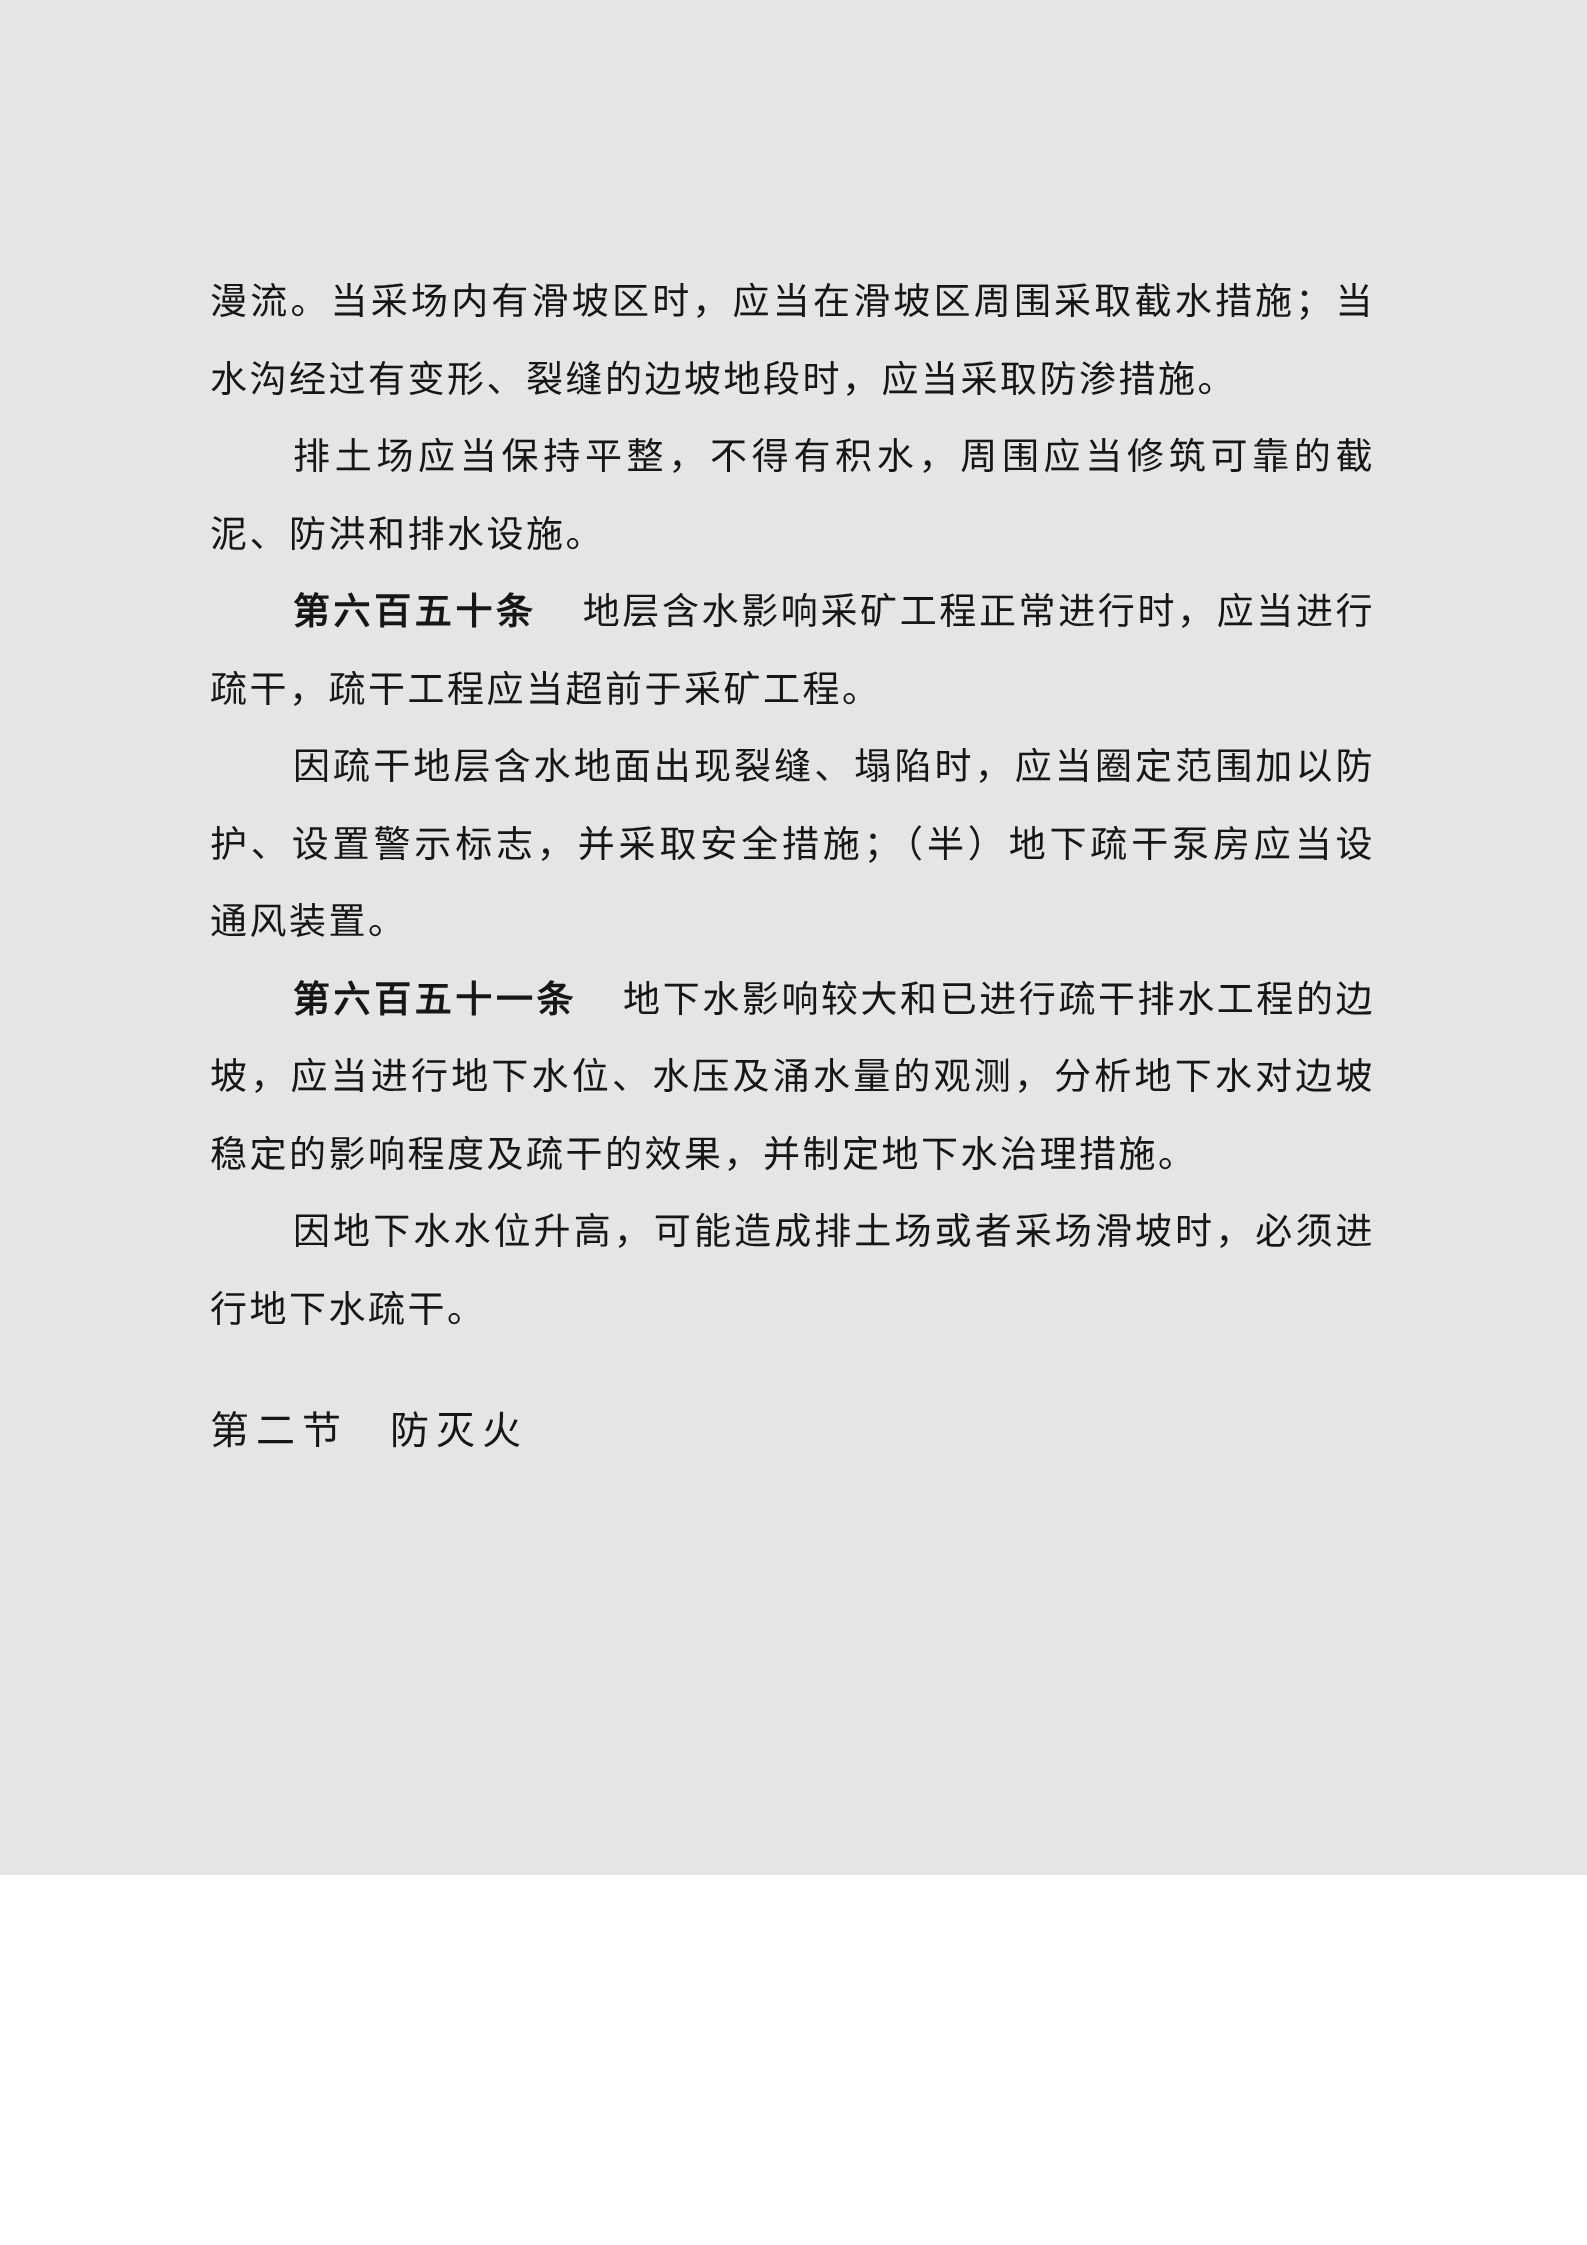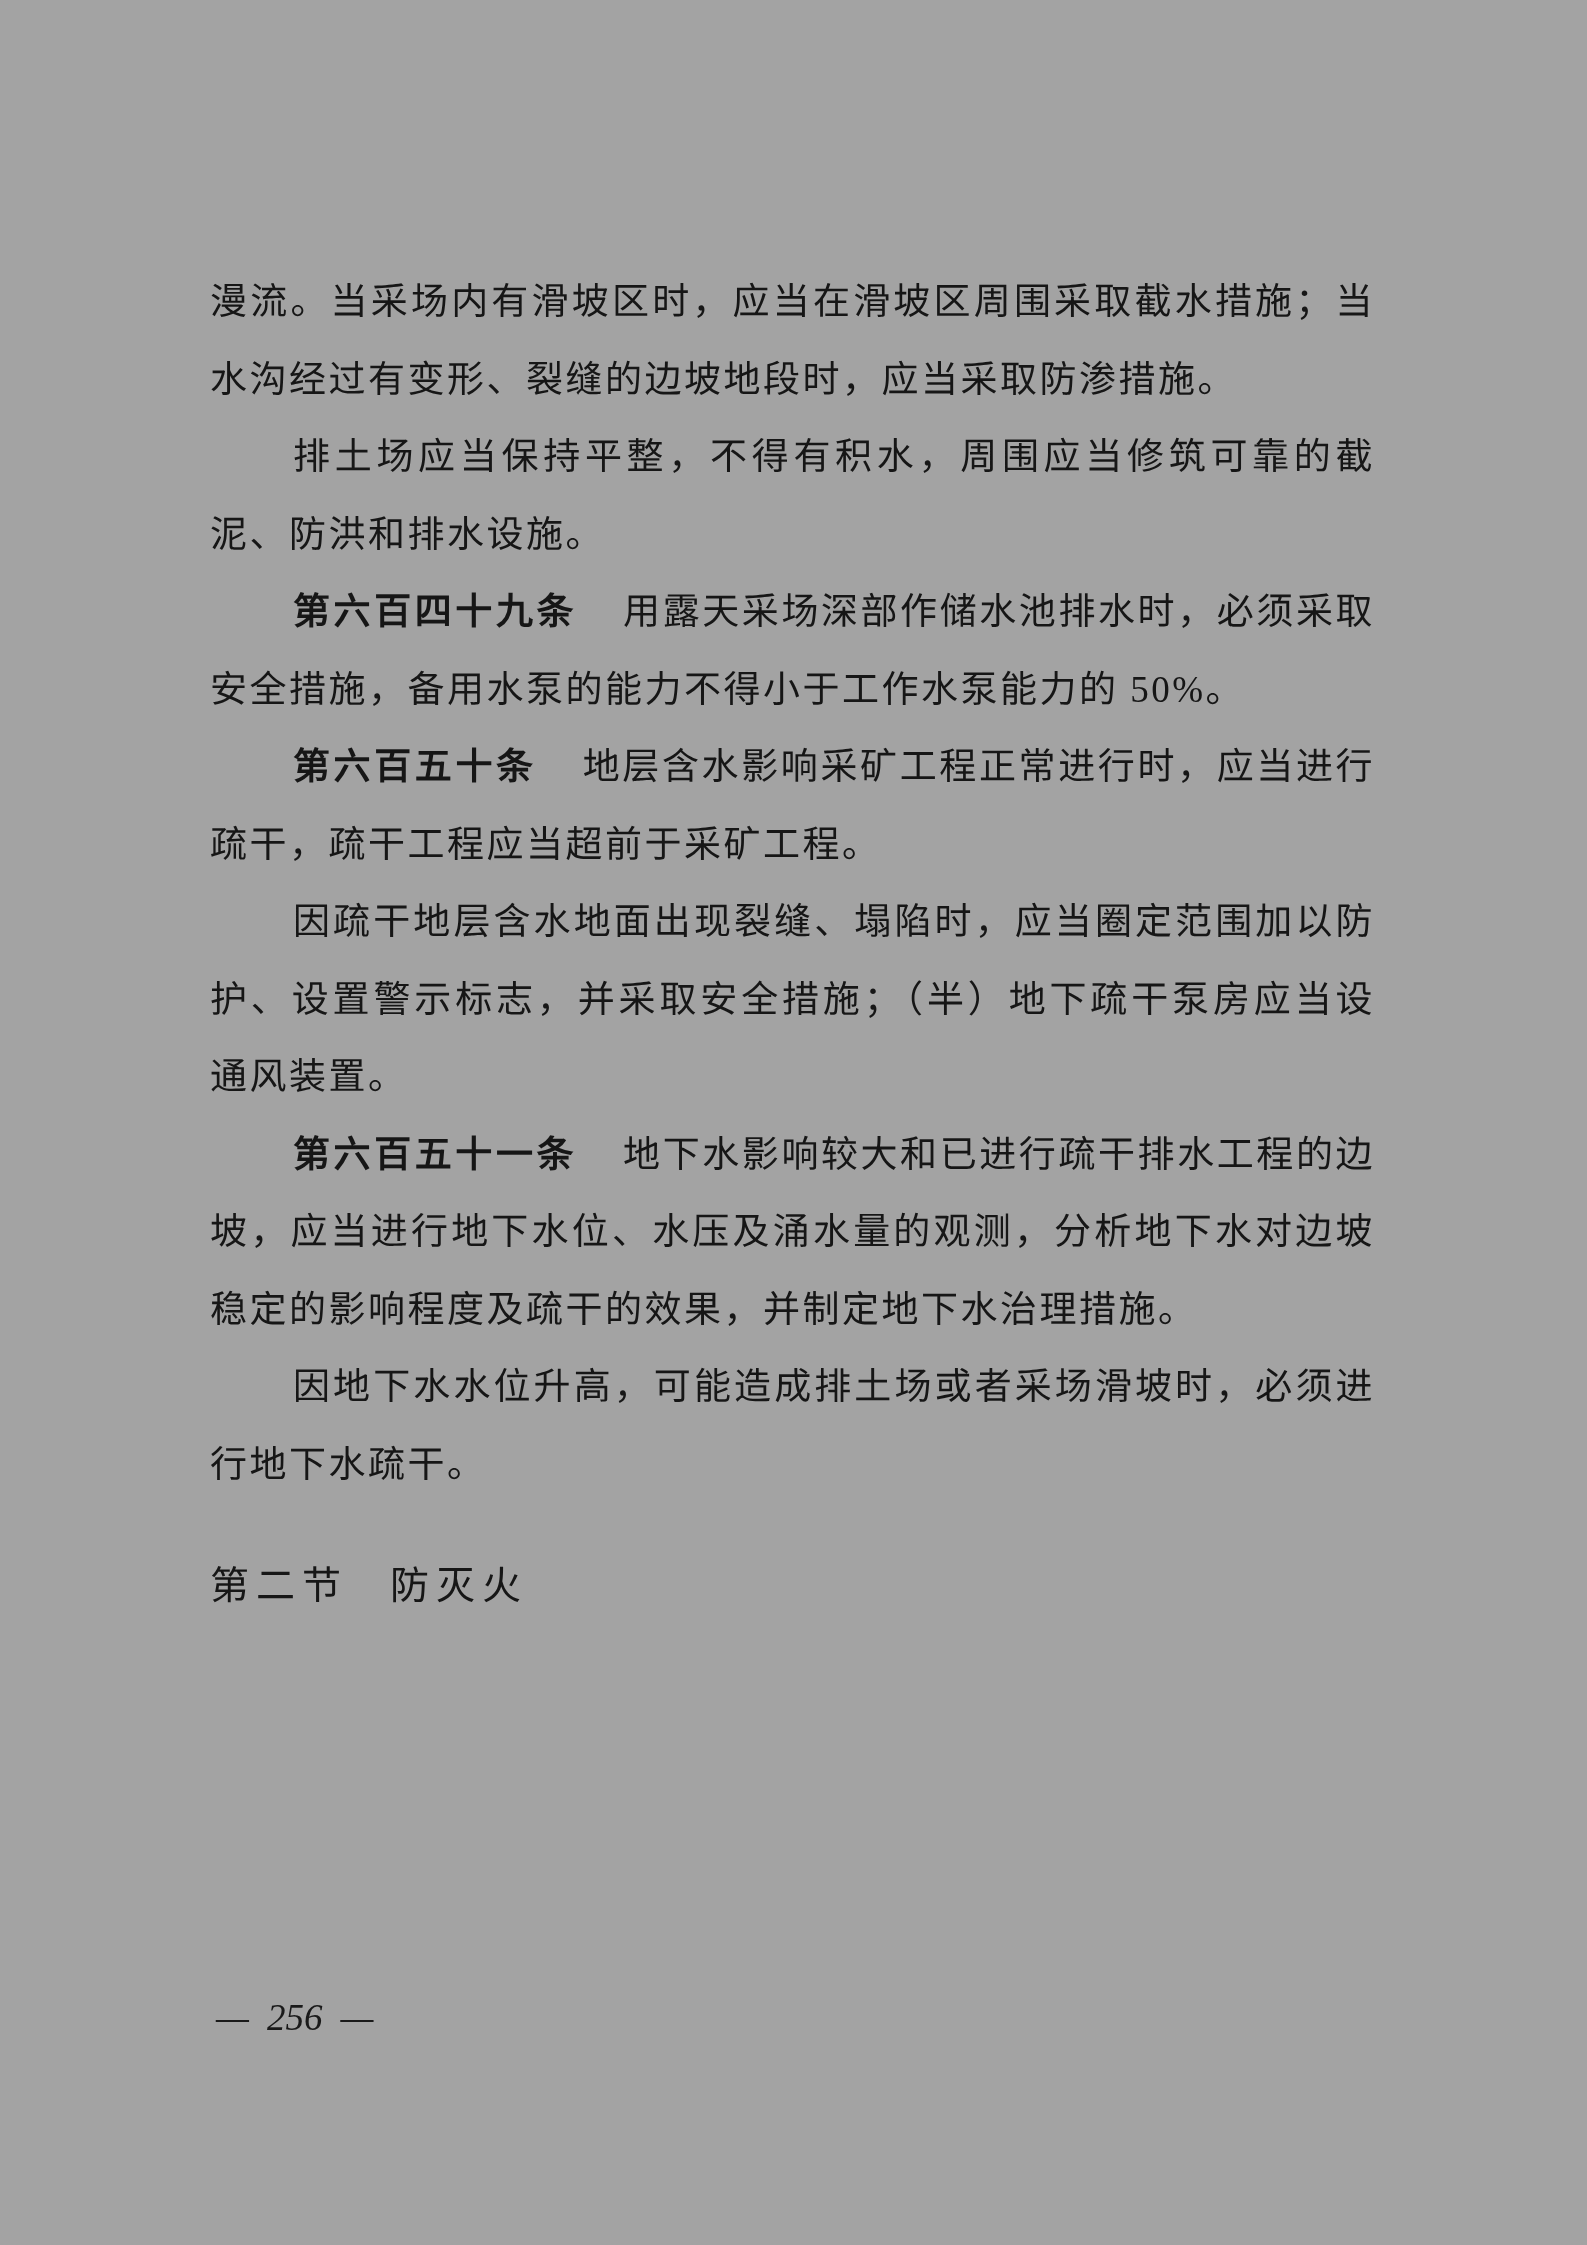--- a/index.html
+++ b/index.html
@@ -3,22 +3,22 @@
 <meta charset="utf-8">
 <style>
   html, body {
     margin: 0;
     padding: 0;
     background: #ffffff;
   }
   .page {
     position: relative;
     width: 1587px;
-    height: 2245px;
-    background: #a3a3a3;
+    height: 1875px;
+    background: #e5e5e5;
     overflow: hidden;
     font-family: "Liberation Serif", "DejaVu Serif", serif;
     color: #161616;
   }
   .body-text {
     position: absolute;
     left: 210px;
     top: 263px;
     width: 1165px;
   }
@@ -73,21 +73,20 @@
 </head>
 <body>
 
 <div class="page">
   <div class="body-text">
 
     <p class="para"><span>漫流。当采场内有滑坡区时，应当在滑坡区周围采取截水措施；当水沟经过有变形、裂缝的边坡地段时，应当采取防渗措施。</span></p>
 
     <p class="para indent"><span>排土场应当保持平整，不得有积水，周围应当修筑可靠的截泥、防洪和排水设施。</span></p>
 
-    <p class="para indent"><span class="lead">第六百四十九条</span><span>用露天采场深部作储水池排水时，必须采取安全措施，备用水泵的能力不得小于工作水泵能力的 50%。</span></p>
 
     <p class="para indent"><span class="lead">第六百五十条</span><span>地层含水影响采矿工程正常进行时，应当进行疏干，疏干工程应当超前于采矿工程。</span></p>
 
     <p class="para indent"><span>因疏干地层含水地面出现裂缝、塌陷时，应当圈定范围加以防护、设置警示标志，并采取安全措施；（半）地下疏干泵房应当设通风装置。</span></p>
 
     <p class="para indent"><span class="lead">第六百五十一条</span><span>地下水影响较大和已进行疏干排水工程的边坡，应当进行地下水位、水压及涌水量的观测，分析地下水对边坡稳定的影响程度及疏干的效果，并制定地下水治理措施。</span></p>
 
     <p class="para indent"><span>因地下水水位升高，可能造成排土场或者采场滑坡时，必须进行地下水疏干。</span></p>
 
     <h2 class="section-heading"><span>第二节</span><span class="heading-gap"></span><span>防灭火</span></h2>

